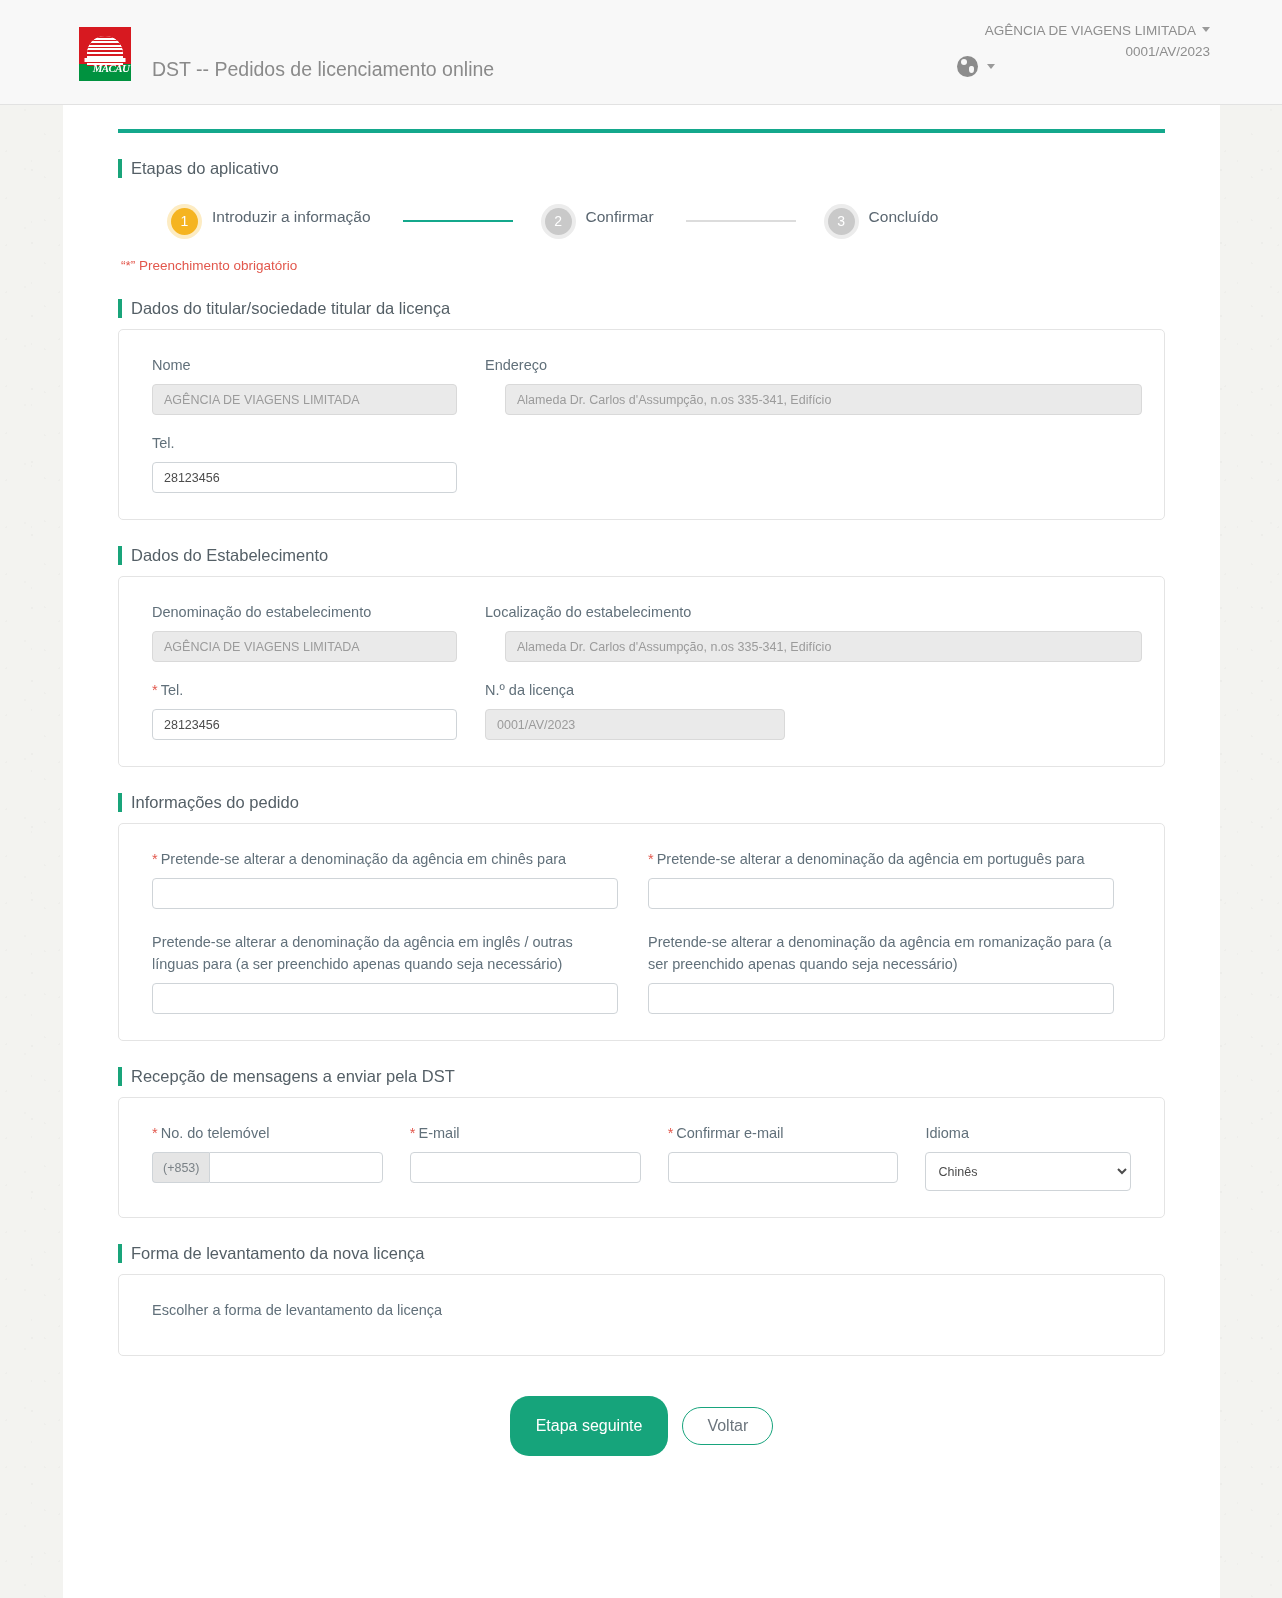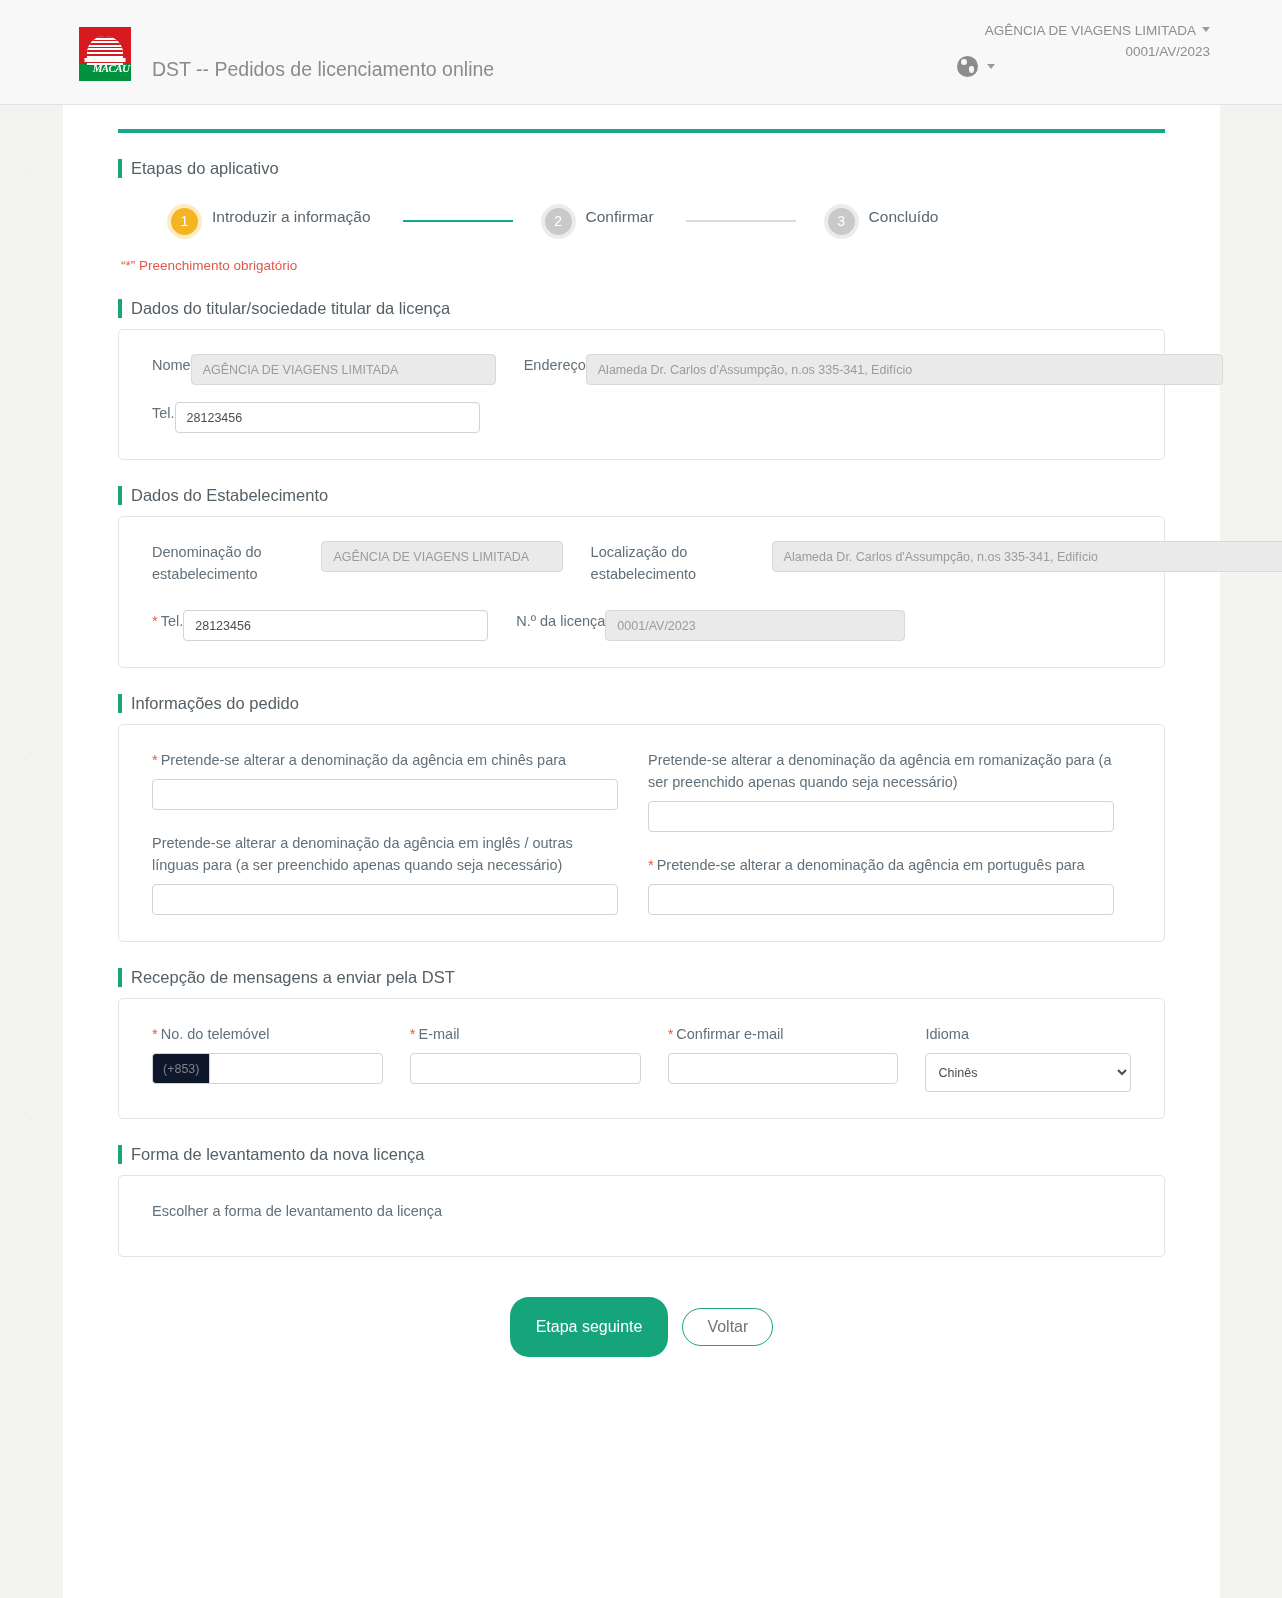--- a/index.html
+++ b/index.html
@@ -123,54 +123,54 @@
   .connector.done { background: #14a88c; }
   .connector.todo { background: #dcdcdc; }
 
   
   .panel {
     margin-top: 11px; border: 1px solid #e4e4e4; border-radius: 5px;
     background: #fff; padding: 24px 33px 26px 33px;
   }
   .row { display: flex; }
   .row + .row { margin-top: 17px; }
-  .field { display: flex; flex-direction: row; }
+  .field { display: flex; flex-direction: column; }
   .lbl {
     font-size: 14.5px; color: #61707a; margin-bottom: 8px; line-height: 22px;
   }
   .lbl .star { color: #e2574c; margin-right: 3px; }
   .inp {
     height: 31px; border: 1px solid #cfd4d8; border-radius: 4px;
     background: #ffffff; font-size: 12.5px; color: #4c4c4c;
     padding: 0 11px; display: flex; align-items: center;
     font-family: "Liberation Sans", sans-serif;
   }
   .inp.ro { background: #eaeaea; border-color: #d9d9d9; color: #9b9b9b; }
 
   .w-sm { width: 305px; }
-  .w-lg { width: 637px; }
+  .w-lg { width: 637px; margin-left: 20px; }
   .w-md { width: 300px; }
   .gap { width: 28px; flex: none; }
 
   
   .two-col { display: flex; }
   .two-col .col { width: 466px; }
   .two-col .colgap { width: 30px; flex: none; }
   .two-col .lbl { min-height: 22px; }
   .two-col .inp { width: 100%; }
   .two-col .blk + .blk { margin-top: 22px; }
 
   
   .msg-row { display: flex; }
   .msg-cell { width: 246px; }
   .msg-gap { width: 27px; flex: none; }
   .phone-wrap { display: flex; }
   .phone-prefix {
     height: 31px; border: 1px solid #cfd4d8; border-right: none;
-    border-radius: 4px 0 0 4px; background: #0f172a; color: #7b8287;
+    border-radius: 4px 0 0 4px; background: #e5e5e5; color: #7b8287;
     font-size: 12.5px; display: flex; align-items: center; padding: 0 10px; flex: none;
   }
   .phone-input { height: 31px; border: 1px solid #cfd4d8; border-radius: 0 4px 4px 0; background: #fff; flex: 1; }
   select.sel {
     height: 39px; width: 100%; border: 1px solid #cfd4d8; border-radius: 4px;
     background: #ffffff; font-size: 12.5px; color: #4c4c4c; padding: 0 8px;
     font-family: "Liberation Sans", sans-serif;
   }
   .w-sel { width: 219px; }
 
@@ -321,27 +321,27 @@
           <div class="inp"></div>
         </div>
         <div class="blk">
           <div class="lbl">Pretende-se alterar a denominação da agência em inglês / outras línguas para (a ser preenchido apenas quando seja necessário)</div>
           <div class="inp"></div>
         </div>
       </div>
       <div class="colgap"></div>
       <div class="col">
         <div class="blk">
-          <div class="lbl">Pretende-se alterar a denominação da agência em romanização para (a ser preenchido apenas quando seja necessário)</div>
-          <div class="inp"></div>
-        </div>
-        <div class="blk">
           <div class="lbl">
             <span class="star">*</span><span>Pretende-se alterar a denominação da agência em português para</span>
           </div>
+          <div class="inp"></div>
+        </div>
+        <div class="blk">
+          <div class="lbl">Pretende-se alterar a denominação da agência em romanização para (a ser preenchido apenas quando seja necessário)</div>
           <div class="inp"></div>
         </div>
       </div>
     </div>
   </div>
 
   <div class="sec-head">
     <span class="bar"></span>
     <span>Recepção de mensagens a enviar pela DST</span>
   </div>

